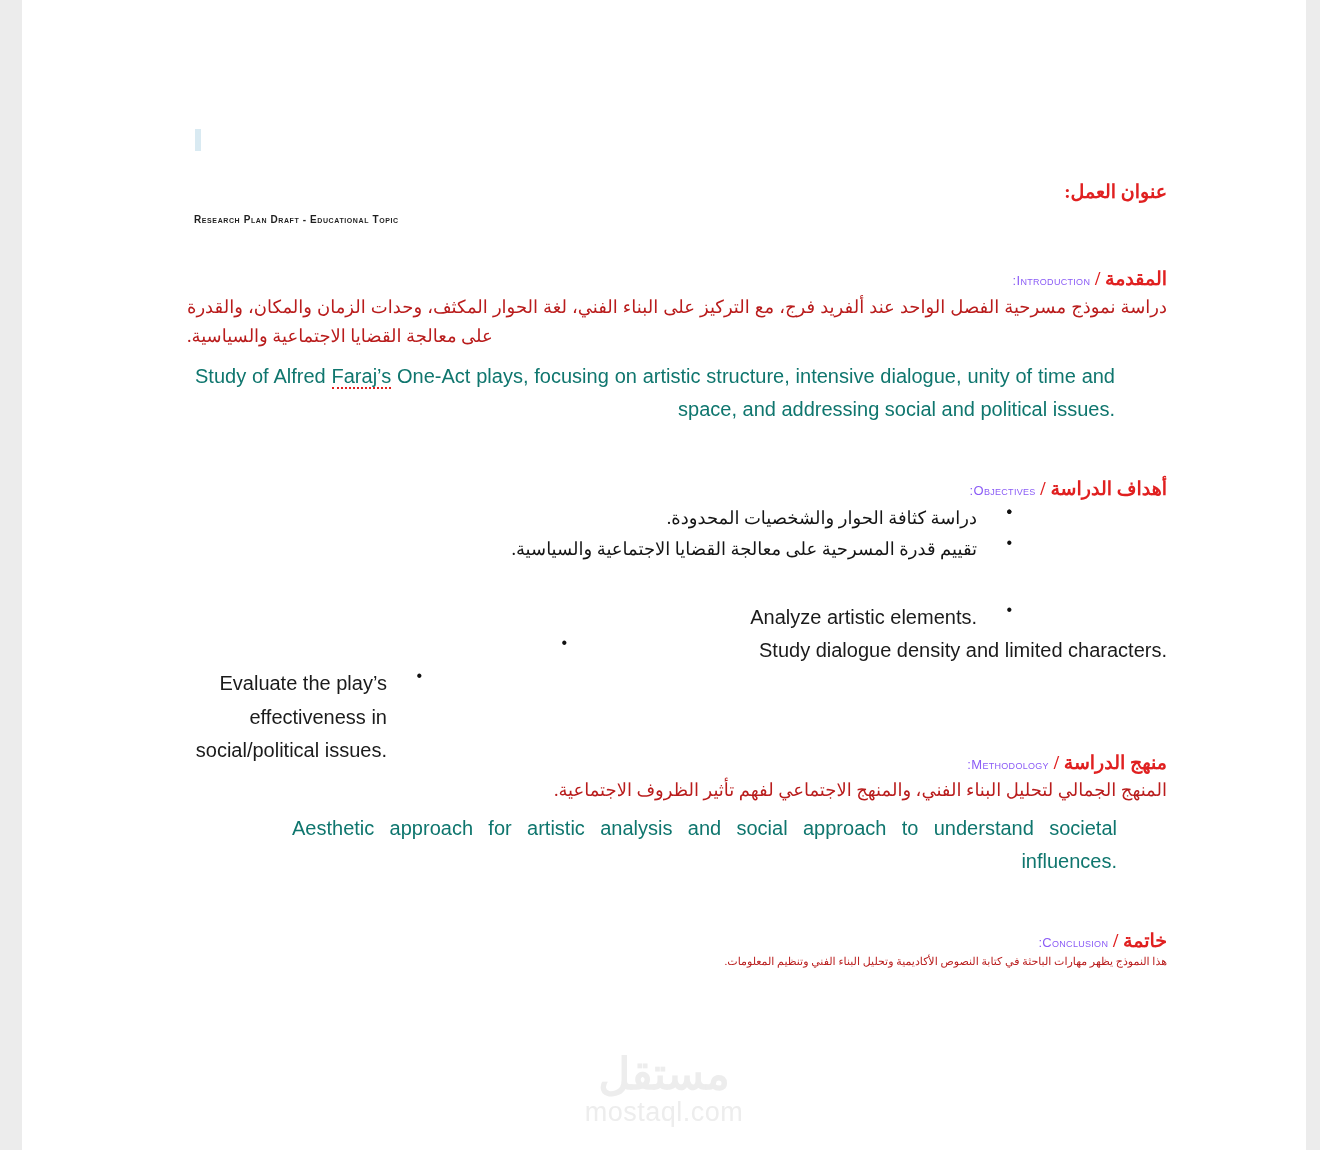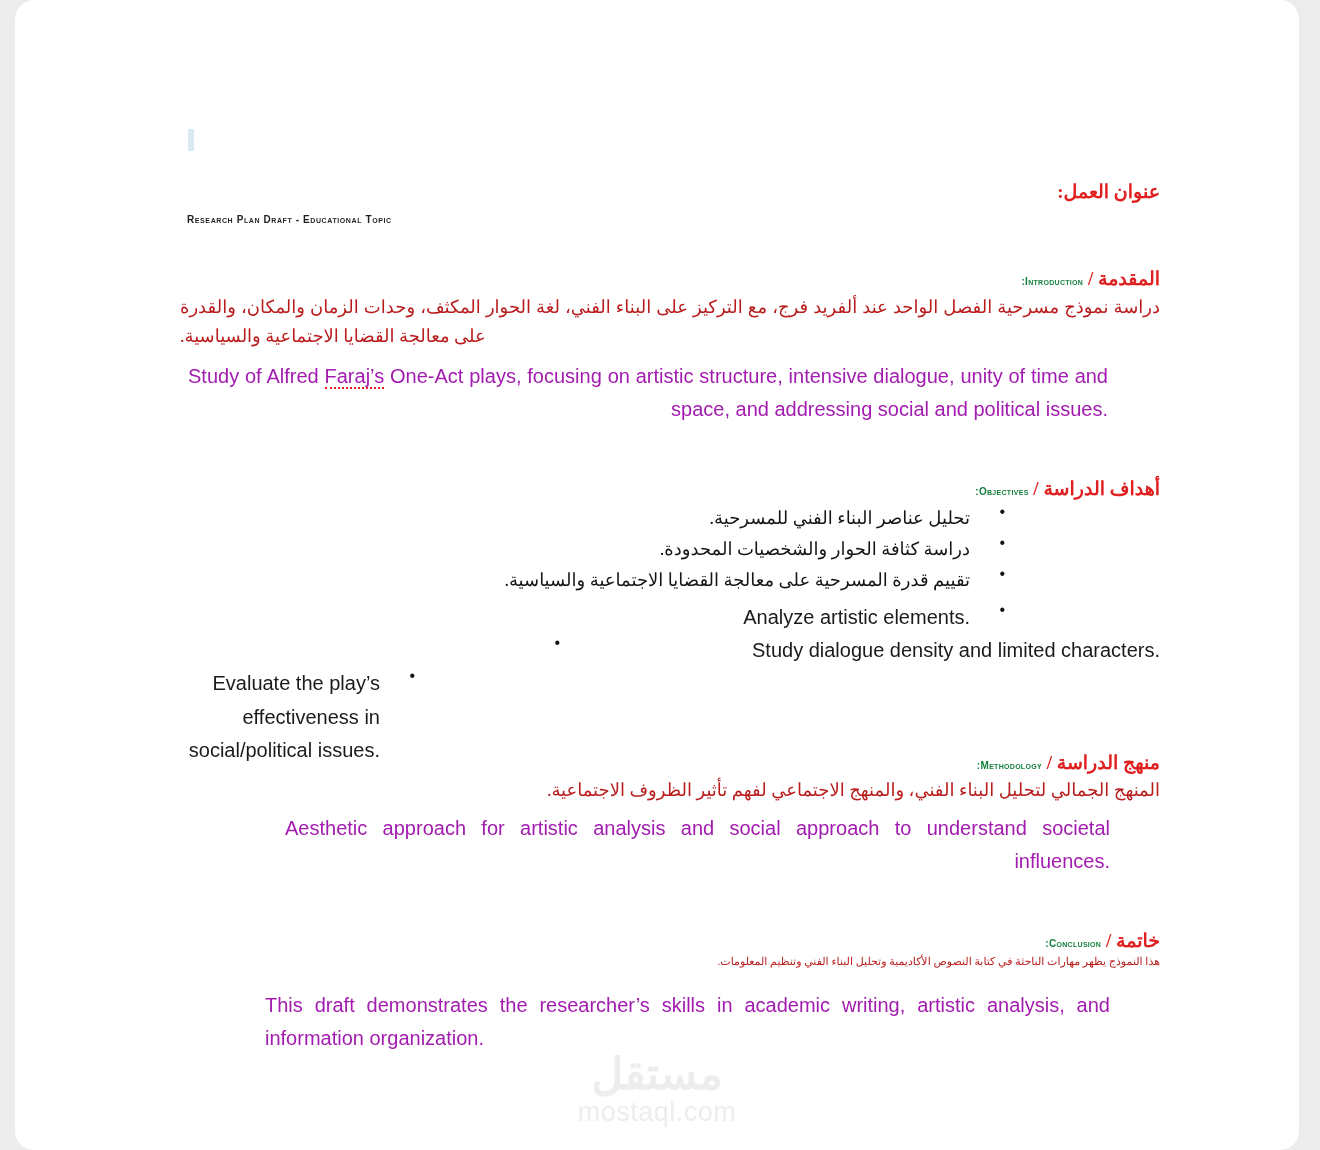--- a/index.html
+++ b/index.html
@@ -10,26 +10,25 @@
   body {
     width: 1320px;
     height: 1150px;
     background: #ececec;
     font-family: "Liberation Sans", sans-serif;
     overflow: hidden;
   }
 
   .page {
     position: absolute;
-    left: 15px;
+    left: 22px;
     top: 0;
     width: 1284px;
     height: 1150px;
     background: #ffffff;
-    border-radius: 19px;
   }
 
   .content {
     position: absolute;
     left: 155px;
     top: 0;
     width: 990px;
     height: 1150px;
   }
 
@@ -48,23 +47,23 @@
     direction: rtl;
     text-align: right;
     color: #e02020;
     font-weight: bold;
     font-size: 19px;
     line-height: 1.25;
     font-family: "Liberation Serif", serif;
   }
   .rtl-head .latin {
     font-family: "Liberation Sans", sans-serif;
-    color: #15803d;
-    font-weight: bold;
-    font-size: 10px;
+    color: #8b5cf6;
+    font-weight: normal;
+    font-size: 13px;
     font-variant: small-caps;
     letter-spacing: .3px;
   }
 
   .doc-title {
     font-family: "Liberation Sans", sans-serif;
     font-weight: bold;
     font-size: 10px;
     font-variant: small-caps;
     letter-spacing: .6px;
@@ -82,21 +81,21 @@
     color: #b91c1c;
   }
 
   .en-par {
     direction: ltr;
     text-align: justify;
     text-align-last: right;
     font-family: "Liberation Sans", sans-serif;
     font-size: 20px;
     line-height: 1.64;
-    color: #a21caf;
+    color: #0f766e;
   }
   .en-par.left-last { text-align-last: left; }
 
   .misspell {
     border-bottom: 2px dotted #e02020;
   }
 
   
   .bullets {
     direction: rtl;
@@ -185,21 +184,20 @@
       <span>Study of Alfred </span><span class="misspell">Faraj’s</span><span> One-Act plays, focusing on artistic structure, intensive dialogue, unity of time and space, and addressing social and political issues.</span>
     </div>
 
     <div class="rtl-head" style="position:absolute; top:477px; right:0; width:100%;">
       <span>أهداف الدراسة / </span><span class="latin">Objectives:</span>
     </div>
 
     <ul class="bullets" style="position:absolute; top:503px; right:0; width:990px;">
       <li>
         <span class="marker">•</span>
-        <div class="b-ar">تحليل عناصر البناء الفني للمسرحية.</div>
       </li>
       <li>
         <span class="marker">•</span>
         <div class="b-ar">دراسة كثافة الحوار والشخصيات المحدودة.</div>
       </li>
       <li>
         <span class="marker">•</span>
         <div class="b-ar">تقييم قدرة المسرحية على معالجة القضايا الاجتماعية والسياسية.</div>
       </li>
     </ul>
@@ -226,21 +224,20 @@
     <div class="ar-par" style="position:absolute; top:776px; right:0; width:980px; text-align-last:right;">المنهج الجمالي لتحليل البناء الفني، والمنهج الاجتماعي لفهم تأثير الظروف الاجتماعية.</div>
 
     <div class="en-par" style="position:absolute; top:812px; left:115px; width:825px;">Aesthetic approach for artistic analysis and social approach to understand societal influences.</div>
 
     <div class="rtl-head" style="position:absolute; top:929px; right:0; width:100%;">
       <span>خاتمة / </span><span class="latin">Conclusion:</span>
     </div>
 
     <div class="ar-par" style="position:absolute; top:953px; right:0; width:980px; text-align-last:right; font-size:11px;">هذا النموذج يظهر مهارات الباحثة في كتابة النصوص الأكاديمية وتحليل البناء الفني وتنظيم المعلومات.</div>
 
-    <div class="en-par left-last" style="position:absolute; top:989px; left:95px; width:845px;">This draft demonstrates the researcher’s skills in academic writing, artistic analysis, and information organization.</div>
 
   </div>
 
   <div class="watermark">
     <div class="wm-ar">مستقل</div>
     <div class="wm-url">mostaql.com</div>
   </div>
 
 </div>
 

